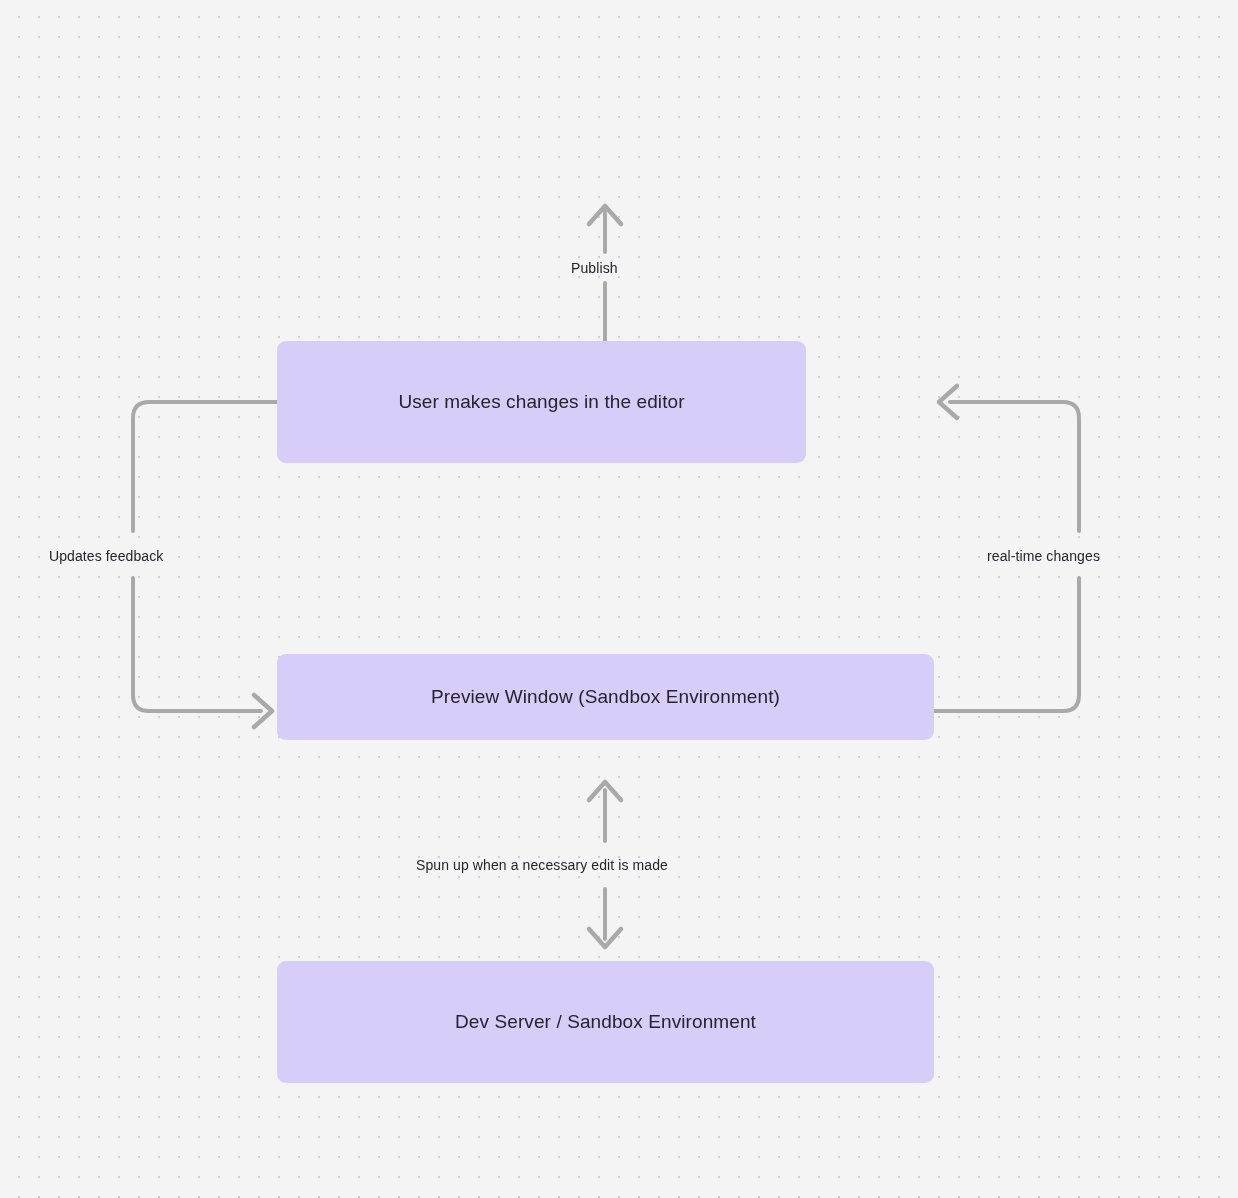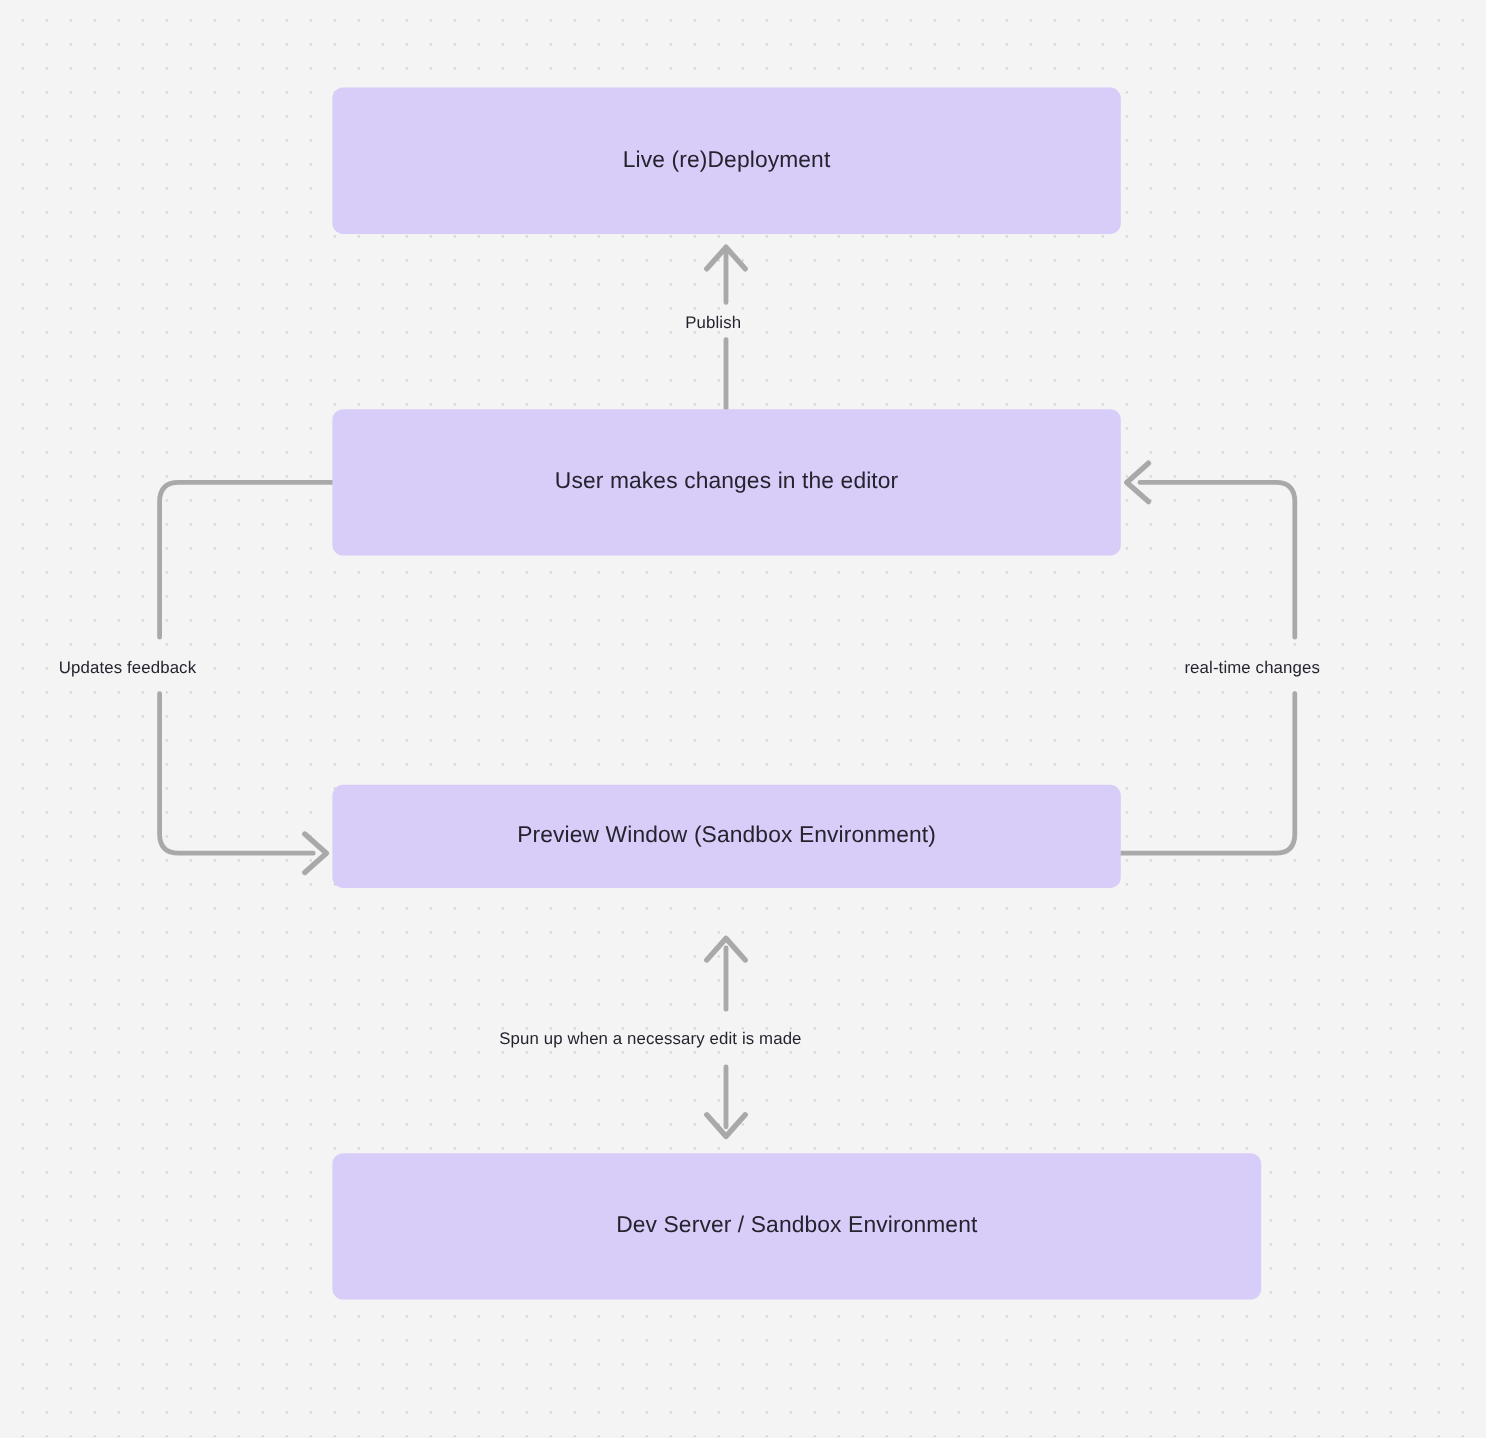--- a/index.html
+++ b/index.html
@@ -34,23 +34,23 @@
     justify-content: center;
     text-align: center;
     color: #26232e;
     font-size: 19px;
     line-height: 1.3;
     letter-spacing: 0.1px;
     padding: 0 18px;
   }
 
   .node-live      { left: 277px; top: 73px;  width: 657px; height: 122px; }
-  .node-editor    { left: 277px; top: 341px; width: 657px; height: 122px; }
+  .node-editor    { left: 277px; top: 341px; width: 529px; height: 122px; }
   .node-preview   { left: 277px; top: 654px; width: 657px; height: 86px; text-align: right; }
-  .node-devserver { left: 277px; top: 961px; width: 774px; height: 122px; }
+  .node-devserver { left: 277px; top: 961px; width: 657px; height: 122px; }
 
   
   #edges {
     position: absolute;
     left: 0; top: 0;
     width: 1238px;
     height: 1198px;
     pointer-events: none;
   }
   .edge-path {
@@ -108,23 +108,20 @@
     </g>
 
     <g>
       <path class="edge-path" d="M 605 841 L 605 790"></path>
       <path class="edge-path" d="M 605 889 L 605 939"></path>
       <path class="edge-head" d="M 589 800 L 605 782 L 621 800"></path>
       <path class="edge-head" d="M 589 929 L 605 947 L 621 929"></path>
     </g>
   </svg>
 
-  <div class="node node-live">
-    <span>Live (re)Deployment</span>
-  </div>
 
   <div class="node node-editor">
     <span>User makes changes in the editor</span>
   </div>
 
   <div class="node node-preview">
     <span>Preview Window (Sandbox Environment)</span>
   </div>
 
   <div class="node node-devserver">

